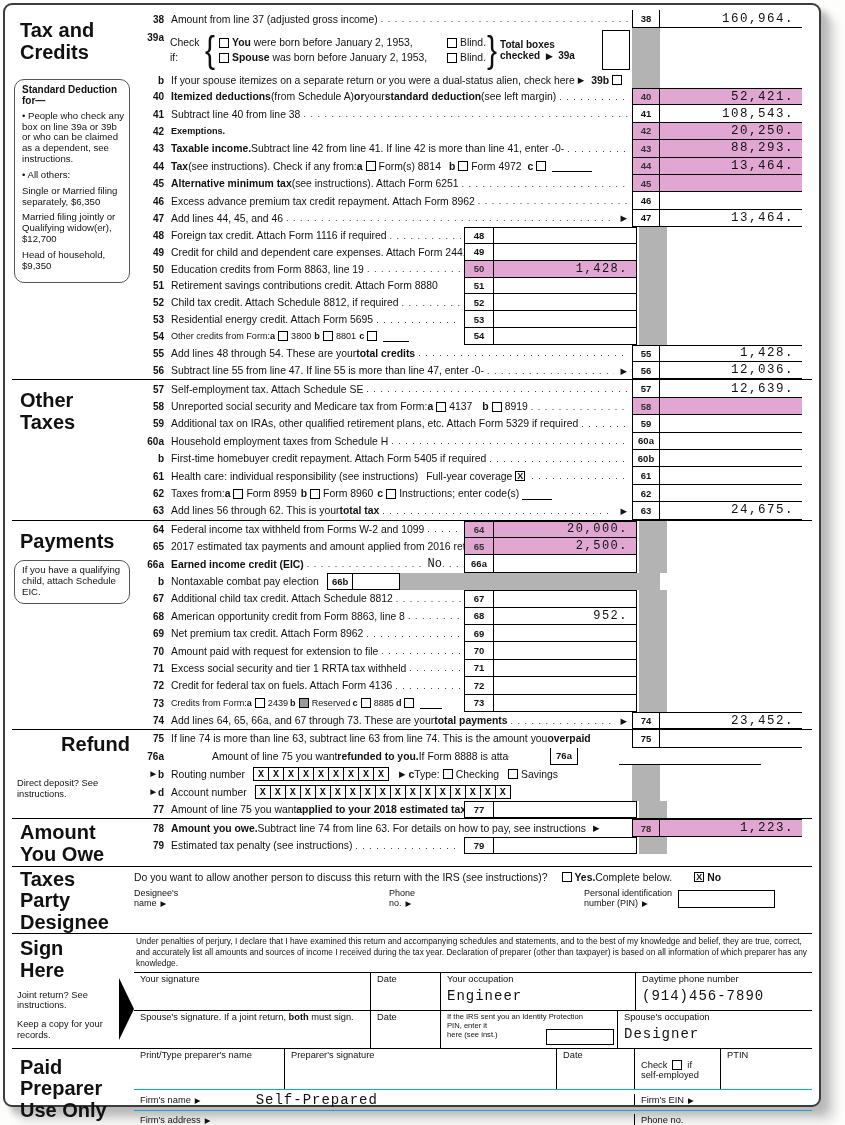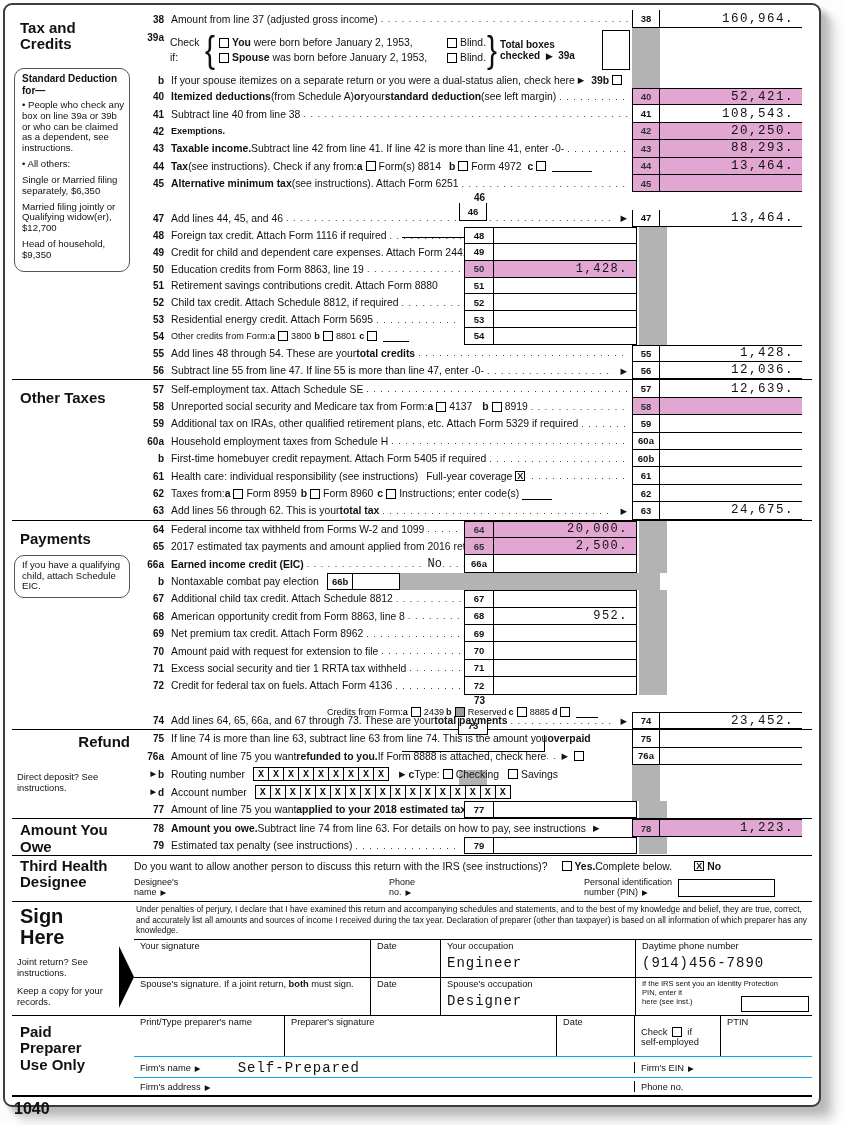--- a/index.html
+++ b/index.html
@@ -11,21 +11,21 @@
   
   .hdr{display:flex;justify-content:space-between;align-items:flex-end;height:20px;border-bottom:2px solid #000;
     font-size:9.5px;padding:0 2px 2px 2px;}
   .pg{font-size:9.5px;}
   .pgn{font-size:17px;font-weight:bold;}
   
   .sec{display:flex;border-top:1.5px solid #000;}
   .sec.first{border-top:none;}
   .sb{width:122px;flex:none;}
   .rcol{flex:1;min-width:0;}
-  .sb-title{font-weight:bold;font-size:15px;line-height:1.08;padding:10px 4px 0 8px;}
+  .sb-title{font-weight:bold;font-size:20px;line-height:1.08;padding:10px 4px 0 8px;}
   .sb-title.big{font-size:20px;padding-top:4px;}
   .sb-note{font-size:9.3px;line-height:1.15;padding:8px 6px 0 5px;}
   .bubble{margin:16px 4px 0 2px;border:1.5px solid #555;border-radius:10px;padding:4px 3px 5px 7px;
     font-size:9.6px;line-height:1.13;}
   .bubble .bt{font-weight:bold;font-size:10px;margin:0 0 4px 0;}
   .bubble p{margin:0 0 5px 0;}
   
   .fr{display:flex;align-items:center;}
   .lnc{width:36px;flex:none;display:flex;justify-content:flex-end;align-items:center;gap:2px;
     font-weight:bold;font-size:10px;padding-right:6px;box-sizing:border-box;}
@@ -278,21 +278,21 @@
                 </div>
                 <div class="desc">
                   <span class="b">Alternative minimum tax</span>
                   <span>  (see instructions). Attach Form 6251</span>
                   <span class="ld"> . . . . . . . . . . . . . . . . . . . . . . . . . . . . . . . . . . . . . . . . . . . . . . . . . . . . . . . . . . . . . . . . . . . . . . . . . . . . . . . . . . . . . . . . . .</span>
                 </div>
                 <div class="bno pink">45</div>
                 <div class="amt pink"></div>
                 <div class="rpad"></div>
               </div>
-              <div class="fr" style="height: 17.4px; flex-direction: column;">
+              <div class="fr" style="height: 17.4px;">
                 <div class="lnc">
                   <span class="lnn">46</span>
                 </div>
                 <div class="desc">
                   <span>Excess advance premium tax credit repayment. Attach Form 8962</span>
                   <span class="ld"> . . . . . . . . . . . . . . . . . . . . . . . . . . . . . . . . . . . . . . . . . . . . . . . . . . . . . . . . . . . . . . . . . . . . . . . . . . . . . . . . . . . . . . . . . .</span>
                 </div>
                 <div class="bno">46</div>
                 <div class="amt"></div>
                 <div class="rpad"></div>
@@ -718,21 +718,21 @@
                 <div class="desc dn">
                   <span>Credit for federal tax on fuels. Attach Form 4136</span>
                   <span class="ld"> . . . . . . . . . . . . . . . . . . . . . . . . . . . . . . . . . . . . . . . . . . . . . . . . . . . . . . . . . . . . . . . . . . . . . . . . . . . . . . . . . . . . . . . . . .</span>
                 </div>
                 <div class="bno in">72</div>
                 <div class="amt in"></div>
                 <div class="g2"></div>
                 <div class="gcol"></div>
                 <div class="rest"></div>
               </div>
-              <div class="fr" style="height: 17.4px; flex-direction: column;">
+              <div class="fr" style="height: 17.4px;">
                 <div class="lnc">
                   <span class="lnn">73</span>
                 </div>
                 <div class="desc dn sm">
                   <span>Credits from Form:  </span>
                   <span class="b">a</span>
                   <span class="cbx"></span>
                   <span>2439</span>
                   <span class="gp" style="width: 2px;"></span>
                   <span class="b">b</span>
@@ -783,21 +783,21 @@
                   <span class="lnn">75</span>
                 </div>
                 <div class="desc">
                   <span>If line 74 is more than line 63, subtract line 63 from line 74. This is the amount you </span>
                   <span class="b">overpaid</span>
                 </div>
                 <div class="bno">75</div>
                 <div class="amt"></div>
                 <div class="rpad"></div>
               </div>
-              <div class="fr" style="height: 17.4px;">
+              <div class="fr" style="height: 17.4px; gap: 41px;">
                 <div class="lnc">
                   <span class="lnn">76a</span>
                 </div>
                 <div class="desc">
                   <span>Amount of line 75 you want </span>
                   <span class="b">refunded to you.</span>
                   <span> If Form 8888 is attached, check here</span>
                   <span class="ldw" style="width: 12px;"> . . . . . . . . . . . . . . . . . . . . . . . . . . . . . . . . . . . . . . . . . . . . . . . . . . . . . . . . . . . . . . . . . . . . . . . . . . . . . . . . . . . . . . . . . .</span>
                   <span class="ar">▶</span>
                   <span class="cbx"></span>
@@ -921,21 +921,21 @@
                 <div class="g2"></div>
                 <div class="gcol"></div>
                 <div class="rest"></div>
               </div>
             </div>
           </div>
    </div>
 
    <div class="sec">
      <div class="sb">
-            <div class="sb-title" style="padding-top:2px;"><span>Third Health Designee</span></div>
+            <div class="sb-title" style="padding-top:2px;"><span>Taxes Party Designee</span></div>
           </div>
      <div class="tp-right">
        <div class="tp-q">
          <span>Do you want to allow another person to discuss this return with the IRS (see instructions)?</span>
          <span class="cbx" style="margin-left:14px;"></span>
          <span class="b">Yes.</span>
          <span> Complete below.</span>
          <span class="cbx" style="margin-left:22px;">X</span>
          <span class="b">No</span>
        </div>
@@ -973,29 +973,29 @@
          <div class="scell" style="flex:1;">
            <span>Daytime phone number</span>
            <div class="sval">(914)456-7890</div>
          </div>
        </div>
        <div class="srow">
          <div class="scell" style="width:236px;">
            <span>Spouse's signature. If a joint return, </span><span class="b">both</span><span> must sign.</span>
          </div>
          <div class="scell" style="width:70px;"><span>Date</span></div>
-         <div class="scell" style="width:195px;">
-           <span>Spouse's occupation</span>
-           <div class="sval">Designer</div>
-         </div>
          <div class="scell ipin" style="flex:1;">
            <span>If the IRS sent you an Identity Protection</span><br>
            <span>PIN, enter it</span><br>
            <span>here (see inst.)</span>
            <div class="ipinbox"></div>
+         </div>
+         <div class="scell" style="width:195px;">
+           <span>Spouse's occupation</span>
+           <div class="sval">Designer</div>
          </div>
        </div>
      </div>
    </div>
 
    <div class="sec">
      <div class="sb">
             <div class="sb-title" style="padding-top:8px;"><span>Paid</span><br><span>Preparer</span><br><span>Use Only</span></div>
           </div>
      <div class="pp-right">
@@ -1009,21 +1009,21 @@
                   <span class="cbx"></span>
                   <span>if</span>
                 </div>
            <div><span>self-employed</span></div>
          </div>
          <div class="pcell" style="flex:1;"><span>PTIN</span></div>
        </div>
        <div class="prow" style="height:20px;align-items:center;">
          <div class="pcell" style="width:500px;display:flex;align-items:center;">
            <span class="fa">Firm's name</span>
-           <span class="pval" style="margin-left:37px;">Self-Prepared</span>
+           <span class="pval" style="margin-left:55px;">Self-Prepared</span>
          </div>
          <div class="pcell" style="flex:1;display:flex;align-items:center;">
                 <span class="fa">Firm's EIN</span>
               </div>
        </div>
        <div class="prow" style="height:17px;align-items:center;">
          <div class="pcell" style="width:500px;display:flex;align-items:center;">
                 <span class="fa">Firm's address</span>
               </div>
          <div class="pcell" style="flex:1;display:flex;align-items:center;">

